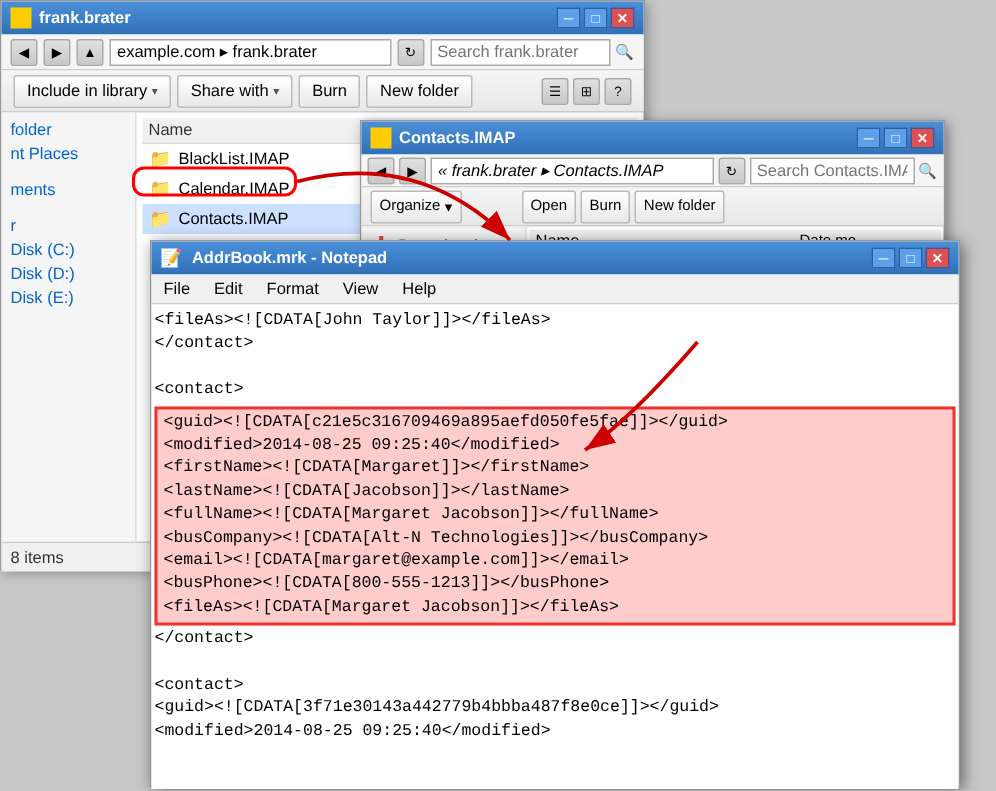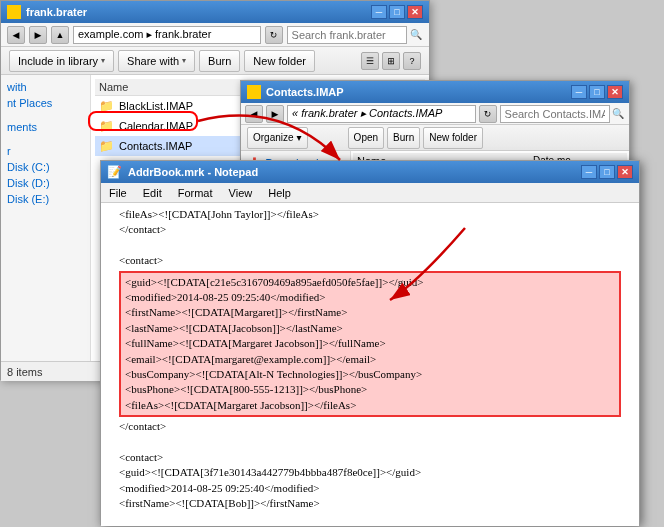--- a/index.html
+++ b/index.html
@@ -314,22 +314,22 @@
     }
 
     .menu-item {
       cursor: pointer;
       padding: 0 4px;
     }
 
     .notepad-content {
       height: calc(365px - 22px - 20px);
       overflow-y: auto;
-      padding: 4px 18px;
-      font-family: Liberation Serif, serif;
+      padding: 4px 2px;
+      font-family: Liberation Mono, monospace;
       font-size: 11px;
       line-height: 1.4;
       color: #000;
       background: white;
     }
 
     
     .arrow-overlay {
       position: absolute;
       top: 0; left: 0;
@@ -402,21 +402,21 @@
     <div style="margin-left:auto;display:flex;gap:3px;">
       <div class="nav-btn">☰</div>
       <div class="nav-btn">⊞</div>
       <div class="nav-btn">?</div>
     </div>
   </div>
 
   <div class="explorer-content">
 
     <div class="sidebar">
-      <div class="sidebar-item">with</div>
+      <div class="sidebar-item">folder</div>
       <div class="sidebar-item">nt Places</div>
       <div style="height:8px;"></div>
       <div class="sidebar-item">ments</div>
       <div style="height:8px;"></div>
       <div class="sidebar-item">r</div>
       <div class="sidebar-item">Disk (C:)</div>
       <div class="sidebar-item">Disk (D:)</div>
       <div class="sidebar-item">Disk (E:)</div>
     </div>
 
@@ -569,32 +569,31 @@
     <div>&lt;/contact&gt;</div>
     <div>&nbsp;</div>
     <div>&lt;contact&gt;</div>
 
     <div style="background:#ffcccc;border:2px solid #ee3333;padding:2px 4px;margin:2px 0;">
       <div>&lt;guid&gt;&lt;![CDATA[c21e5c316709469a895aefd050fe5fae]]&gt;&lt;/guid&gt;</div>
       <div>&lt;modified&gt;2014-08-25 09:25:40&lt;/modified&gt;</div>
       <div>&lt;firstName&gt;&lt;![CDATA[Margaret]]&gt;&lt;/firstName&gt;</div>
       <div>&lt;lastName&gt;&lt;![CDATA[Jacobson]]&gt;&lt;/lastName&gt;</div>
       <div>&lt;fullName&gt;&lt;![CDATA[Margaret Jacobson]]&gt;&lt;/fullName&gt;</div>
+      <div>&lt;busCompany&gt;&lt;![CDATA[Alt-N Technologies]]&gt;&lt;/busCompany&gt;</div>
       <div>&lt;email&gt;&lt;![CDATA[margaret@example.com]]&gt;&lt;/email&gt;</div>
-      <div>&lt;busCompany&gt;&lt;![CDATA[Alt-N Technologies]]&gt;&lt;/busCompany&gt;</div>
       <div>&lt;busPhone&gt;&lt;![CDATA[800-555-1213]]&gt;&lt;/busPhone&gt;</div>
       <div>&lt;fileAs&gt;&lt;![CDATA[Margaret Jacobson]]&gt;&lt;/fileAs&gt;</div>
     </div>
 
     <div>&lt;/contact&gt;</div>
     <div>&nbsp;</div>
     <div>&lt;contact&gt;</div>
     <div>&lt;guid&gt;&lt;![CDATA[3f71e30143a442779b4bbba487f8e0ce]]&gt;&lt;/guid&gt;</div>
     <div>&lt;modified&gt;2014-08-25 09:25:40&lt;/modified&gt;</div>
-    <div>&lt;firstName&gt;&lt;![CDATA[Bob]]&gt;&lt;/firstName&gt;</div>
 
   </div>
 </div>
 
 <div class="circle-highlight" style="top:111px;left:88px;width:110px;height:20px;border-radius:8px;"></div>
 
 <div class="circle-highlight" style="top:218px;left:410px;width:110px;height:20px;border-radius:8px;"></div>
 
 <svg class="arrow-overlay" viewBox="0 0 664 527">
   <defs>

